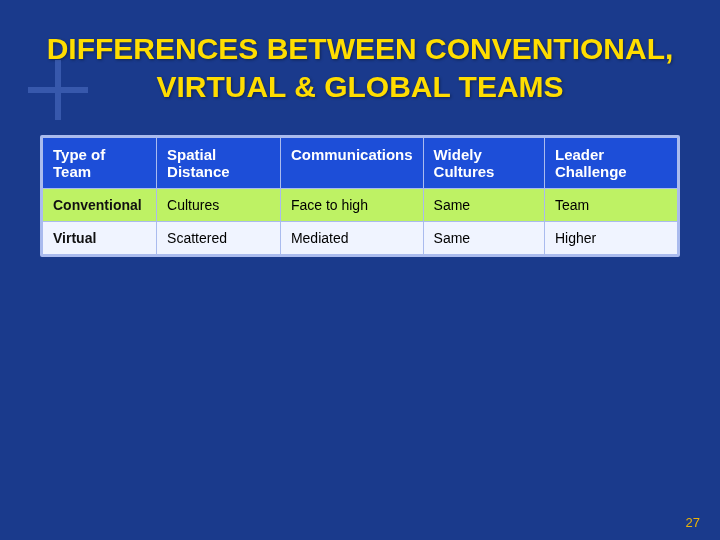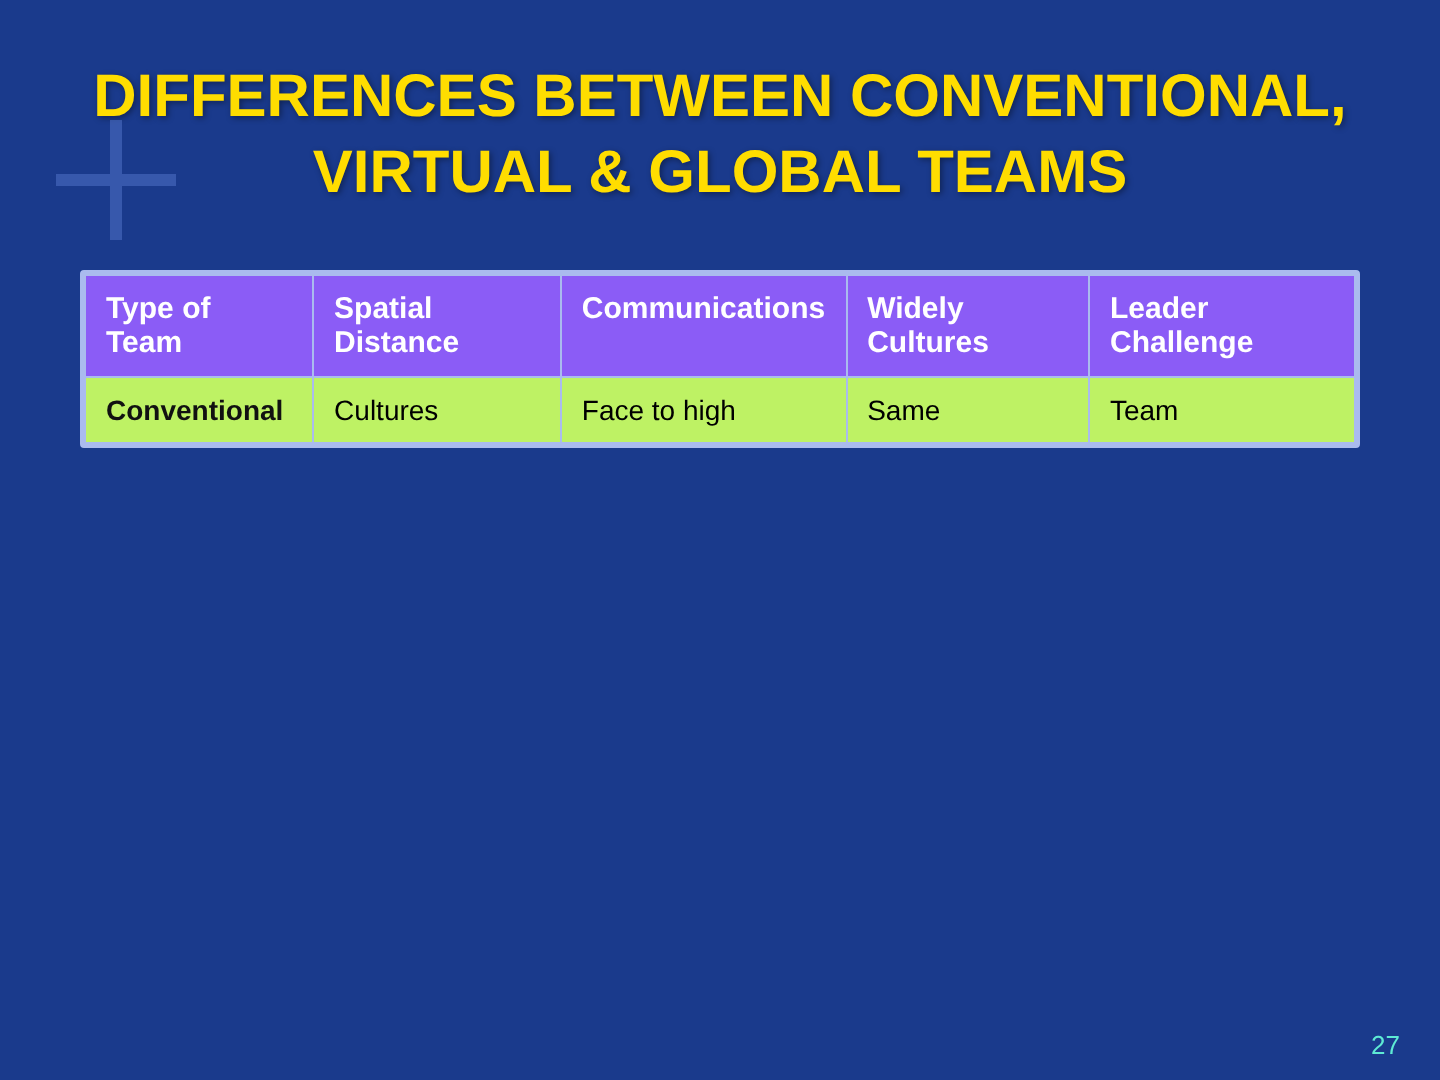--- a/index.html
+++ b/index.html
@@ -70,21 +70,21 @@
       overflow: hidden;
     }
 
     table {
       width: 100%;
       border-collapse: collapse;
       font-size: 15px;
     }
 
     thead tr {
-      background-color: #8b5cf6;
+      background-color: #1d4ed8;
     }
 
     thead th {
       color: #ffffff;
       padding: 8px 10px;
       text-align: left;
       font-weight: bold;
       border: 1px solid #aabbee;
       vertical-align: top;
     }
@@ -110,21 +110,21 @@
     }
     tbody tr td:first-child {
       font-weight: bold;
       color: #111;
     }
 
     .page-number {
       position: absolute;
       bottom: 10px;
       right: 20px;
-      color: #5eead4;
+      color: #eab308;
       font-size: 13px;
     }
   </style>
 </head>
 <body>
 
 <div class="slide">
   <div class="deco-cross"></div>
 
   <h1 class="title">DIFFERENCES BETWEEN CONVENTIONAL, VIRTUAL &amp; GLOBAL TEAMS</h1>
@@ -143,18 +143,25 @@
       </thead>
       <tbody>
 
       <tr>
             <td>Conventional</td>
             <td>Cultures</td>
             <td>Face to high</td>
             <td>Same</td>
             <td>Team</td>
           </tr>
+          <tr>
+            <td>Virtual</td>
+            <td>Scattered</td>
+            <td>Mediated</td>
+            <td>Same</td>
+            <td>Higher</td>
+          </tr>
         </tbody>
     </table>
   </div>
 
   <div class="page-number">27</div>
 </div>
 
 </body></html>

